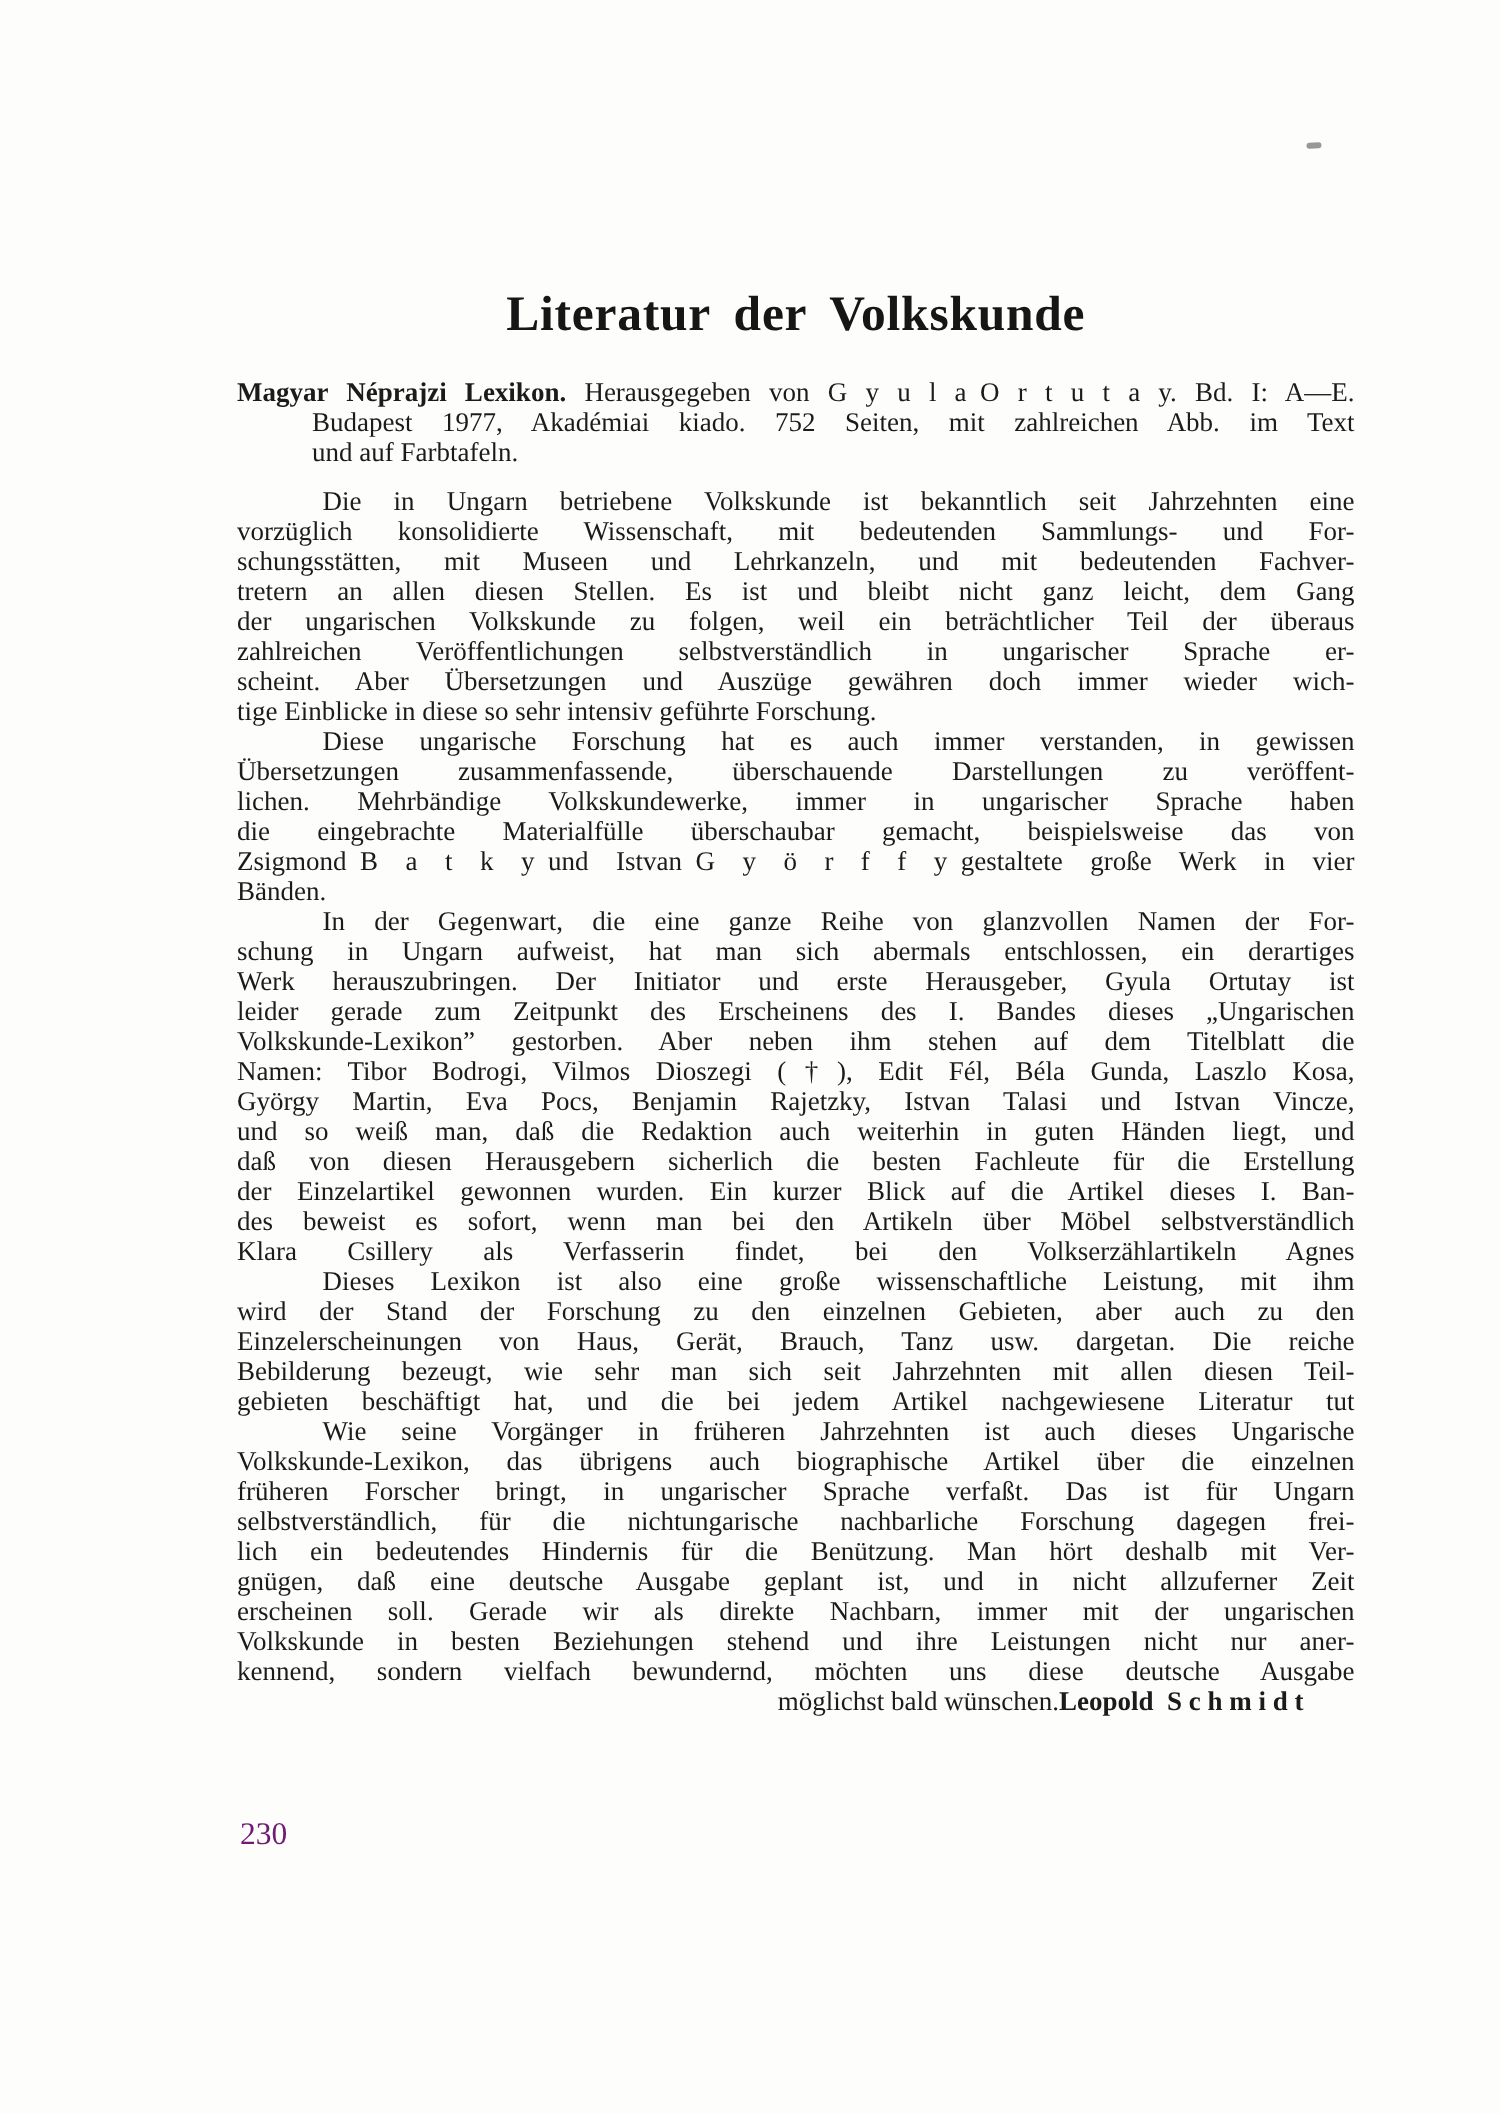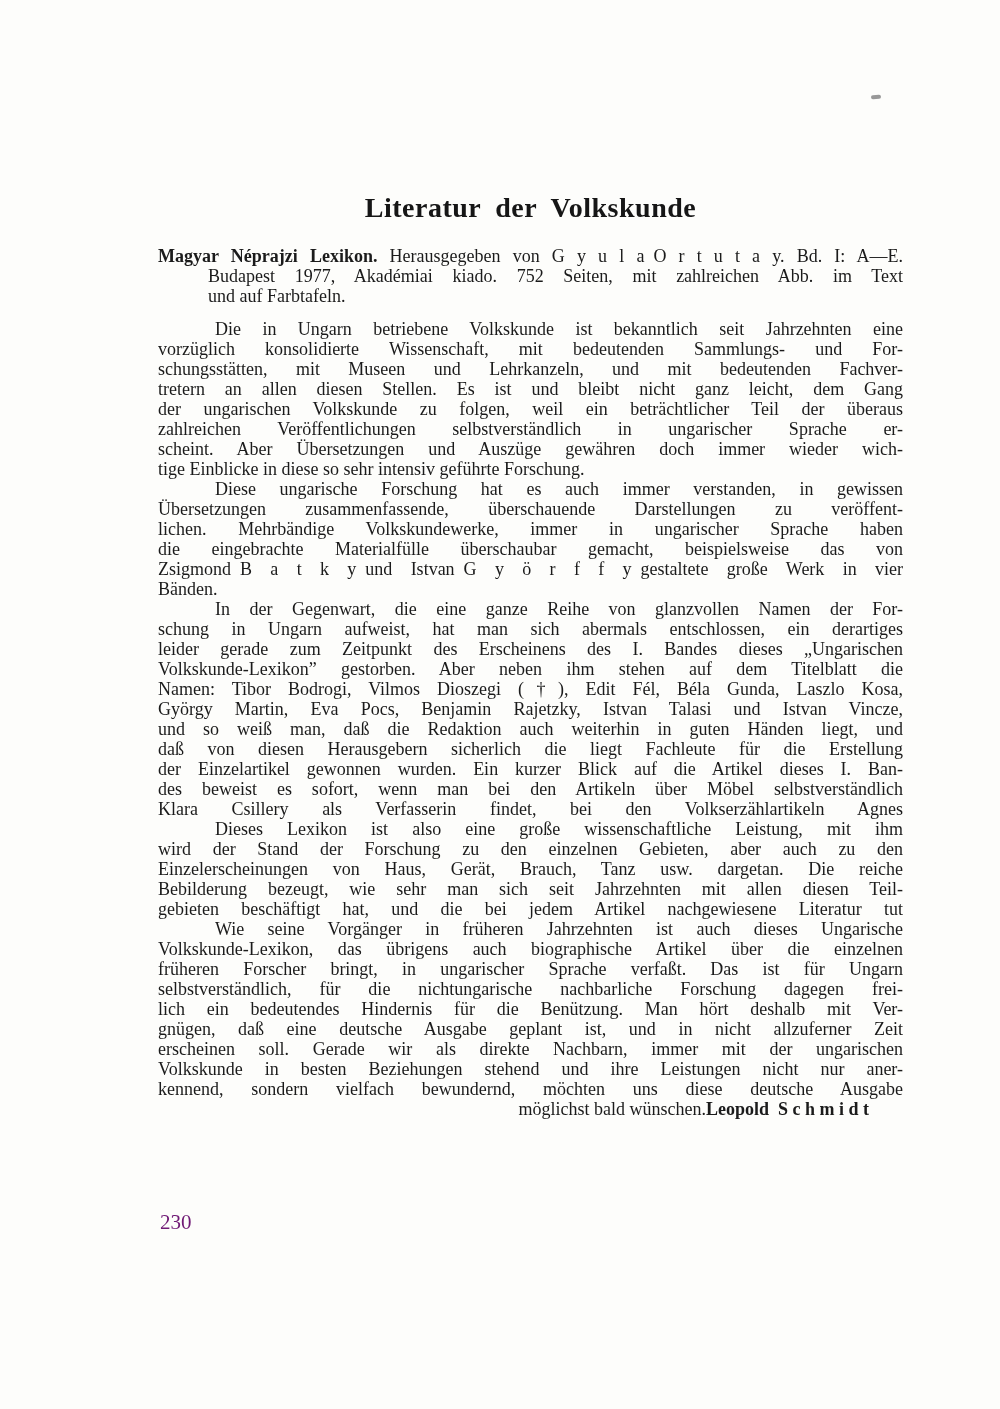--- a/index.html
+++ b/index.html
@@ -13,21 +13,21 @@
     overflow: hidden;
   }
   .content {
     position: absolute;
     left: 158px;
     top: 192px;
     width: 745px;
   }
   .title {
     margin: 0 0 22px 0;
-    font-size: 28px;
+    font-size: 33px;
     font-weight: bold;
     text-align: center;
     letter-spacing: 0.5px;
     word-spacing: 7px;
     color: #161616;
   }
   .reference, .body {
     font-size: 18px;
     line-height: 20px;
   }
@@ -89,26 +89,27 @@
           <div class="line fill indent">Diese ungarische Forschung hat es auch immer verstanden, in gewissen</div>
           <div class="line fill">Übersetzungen zusammenfassende, überschauende Darstellungen zu veröffent-</div>
           <div class="line fill">lichen. Mehrbändige Volkskundewerke, immer in ungarischer Sprache haben</div>
           <div class="line fill">die eingebrachte Materialfülle überschaubar gemacht, beispielsweise das von</div>
           <div class="line fill">Zsigmond B a t k y und Istvan G y ö r f f y gestaltete große Werk in vier</div>
           <div class="line">Bänden.</div>
         </div>
         <div class="paragraph">
           <div class="line fill indent">In der Gegenwart, die eine ganze Reihe von glanzvollen Namen der For-</div>
           <div class="line fill">schung in Ungarn aufweist, hat man sich abermals entschlossen, ein derartiges</div>
+          <div class="line fill">Werk herauszubringen. Der Initiator und erste Herausgeber, Gyula Ortutay ist</div>
           <div class="line fill">leider gerade zum Zeitpunkt des Erscheinens des I. Bandes dieses „Ungarischen</div>
           <div class="line fill">Volkskunde-Lexikon” gestorben. Aber neben ihm stehen auf dem Titelblatt die</div>
           <div class="line fill">Namen: Tibor Bodrogi, Vilmos Dioszegi (†), Edit Fél, Béla Gunda, Laszlo Kosa,</div>
           <div class="line fill">György Martin, Eva Pocs, Benjamin Rajetzky, Istvan Talasi und Istvan Vincze,</div>
           <div class="line fill">und so weiß man, daß die Redaktion auch weiterhin in guten Händen liegt, und</div>
-          <div class="line fill">daß von diesen Herausgebern sicherlich die liegt Fachleute für die Erstellung</div>
+          <div class="line fill">daß von diesen Herausgebern sicherlich die besten Fachleute für die Erstellung</div>
           <div class="line fill">der Einzelartikel gewonnen wurden. Ein kurzer Blick auf die Artikel dieses I. Ban-</div>
           <div class="line fill">des beweist es sofort, wenn man bei den Artikeln über Möbel selbstverständlich</div>
           <div class="line fill">Klara Csillery als Verfasserin findet, bei den Volkserzählartikeln Agnes</div>
         </div>
         <div class="paragraph">
           <div class="line fill indent">Dieses Lexikon ist also eine große wissenschaftliche Leistung, mit ihm</div>
           <div class="line fill">wird der Stand der Forschung zu den einzelnen Gebieten, aber auch zu den</div>
           <div class="line fill">Einzelerscheinungen von Haus, Gerät, Brauch, Tanz usw. dargetan. Die reiche</div>
           <div class="line fill">Bebilderung bezeugt, wie sehr man sich seit Jahrzehnten mit allen diesen Teil-</div>
           <div class="line fill">gebieten beschäftigt hat, und die bei jedem Artikel nachgewiesene Literatur tut</div>

